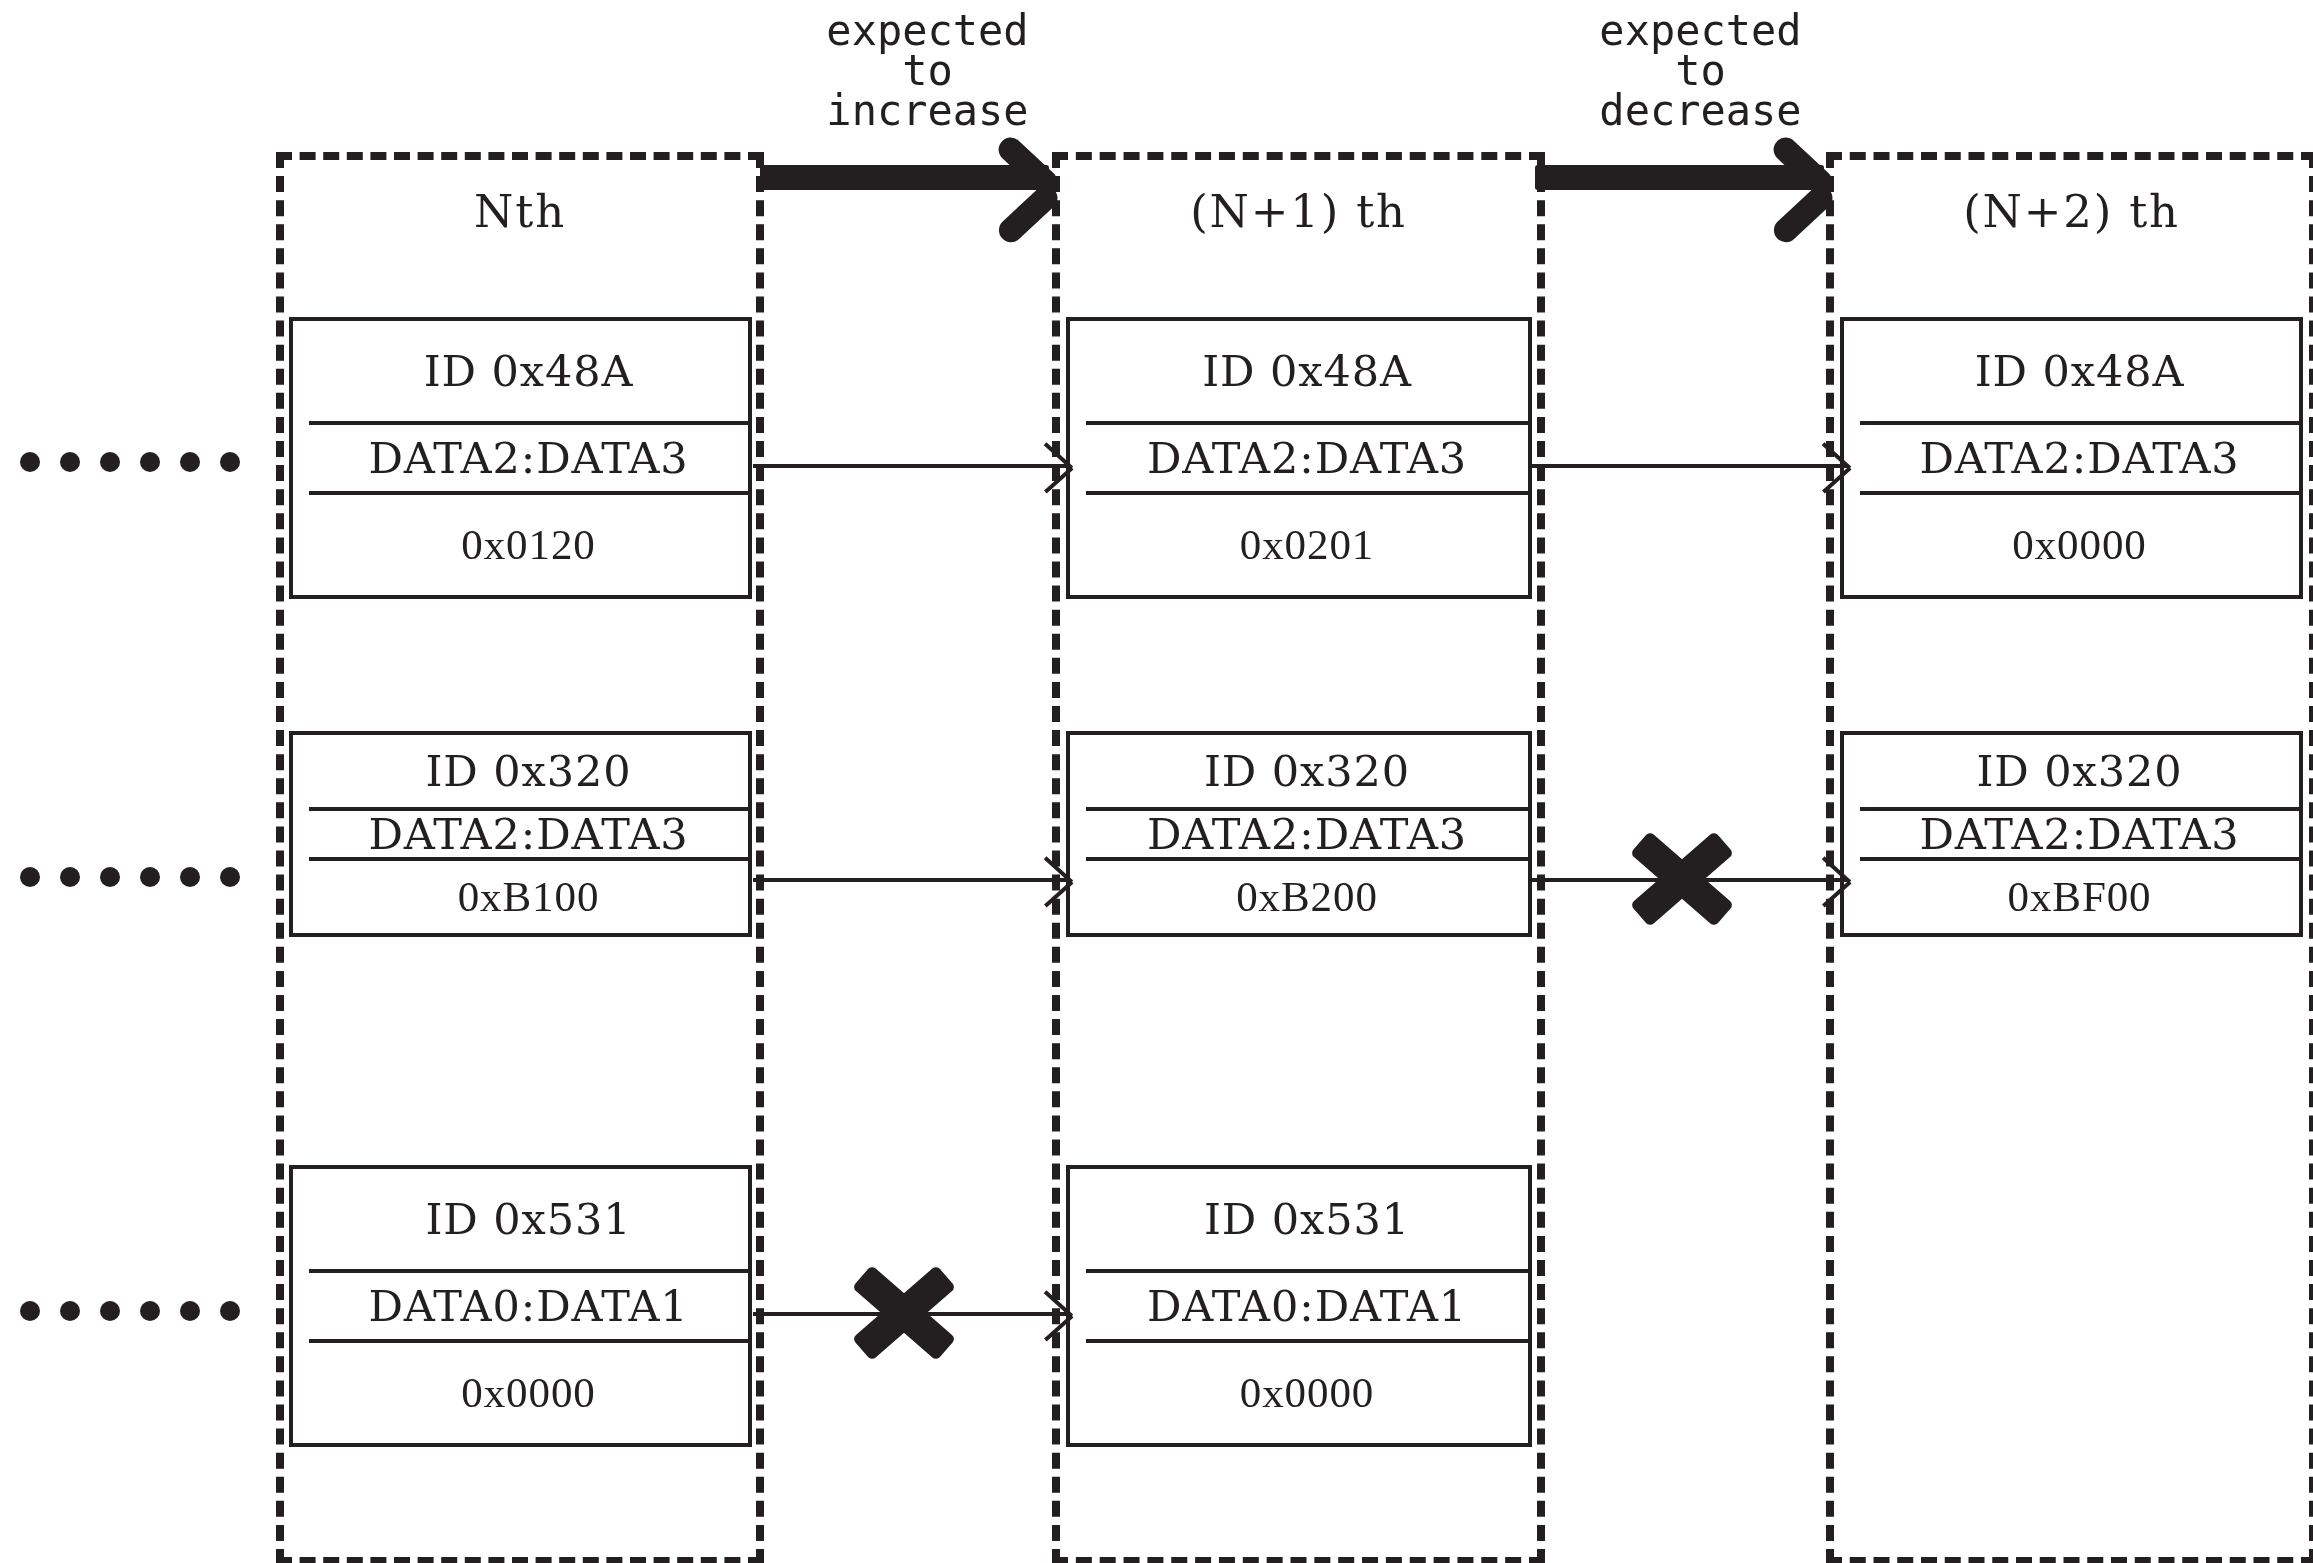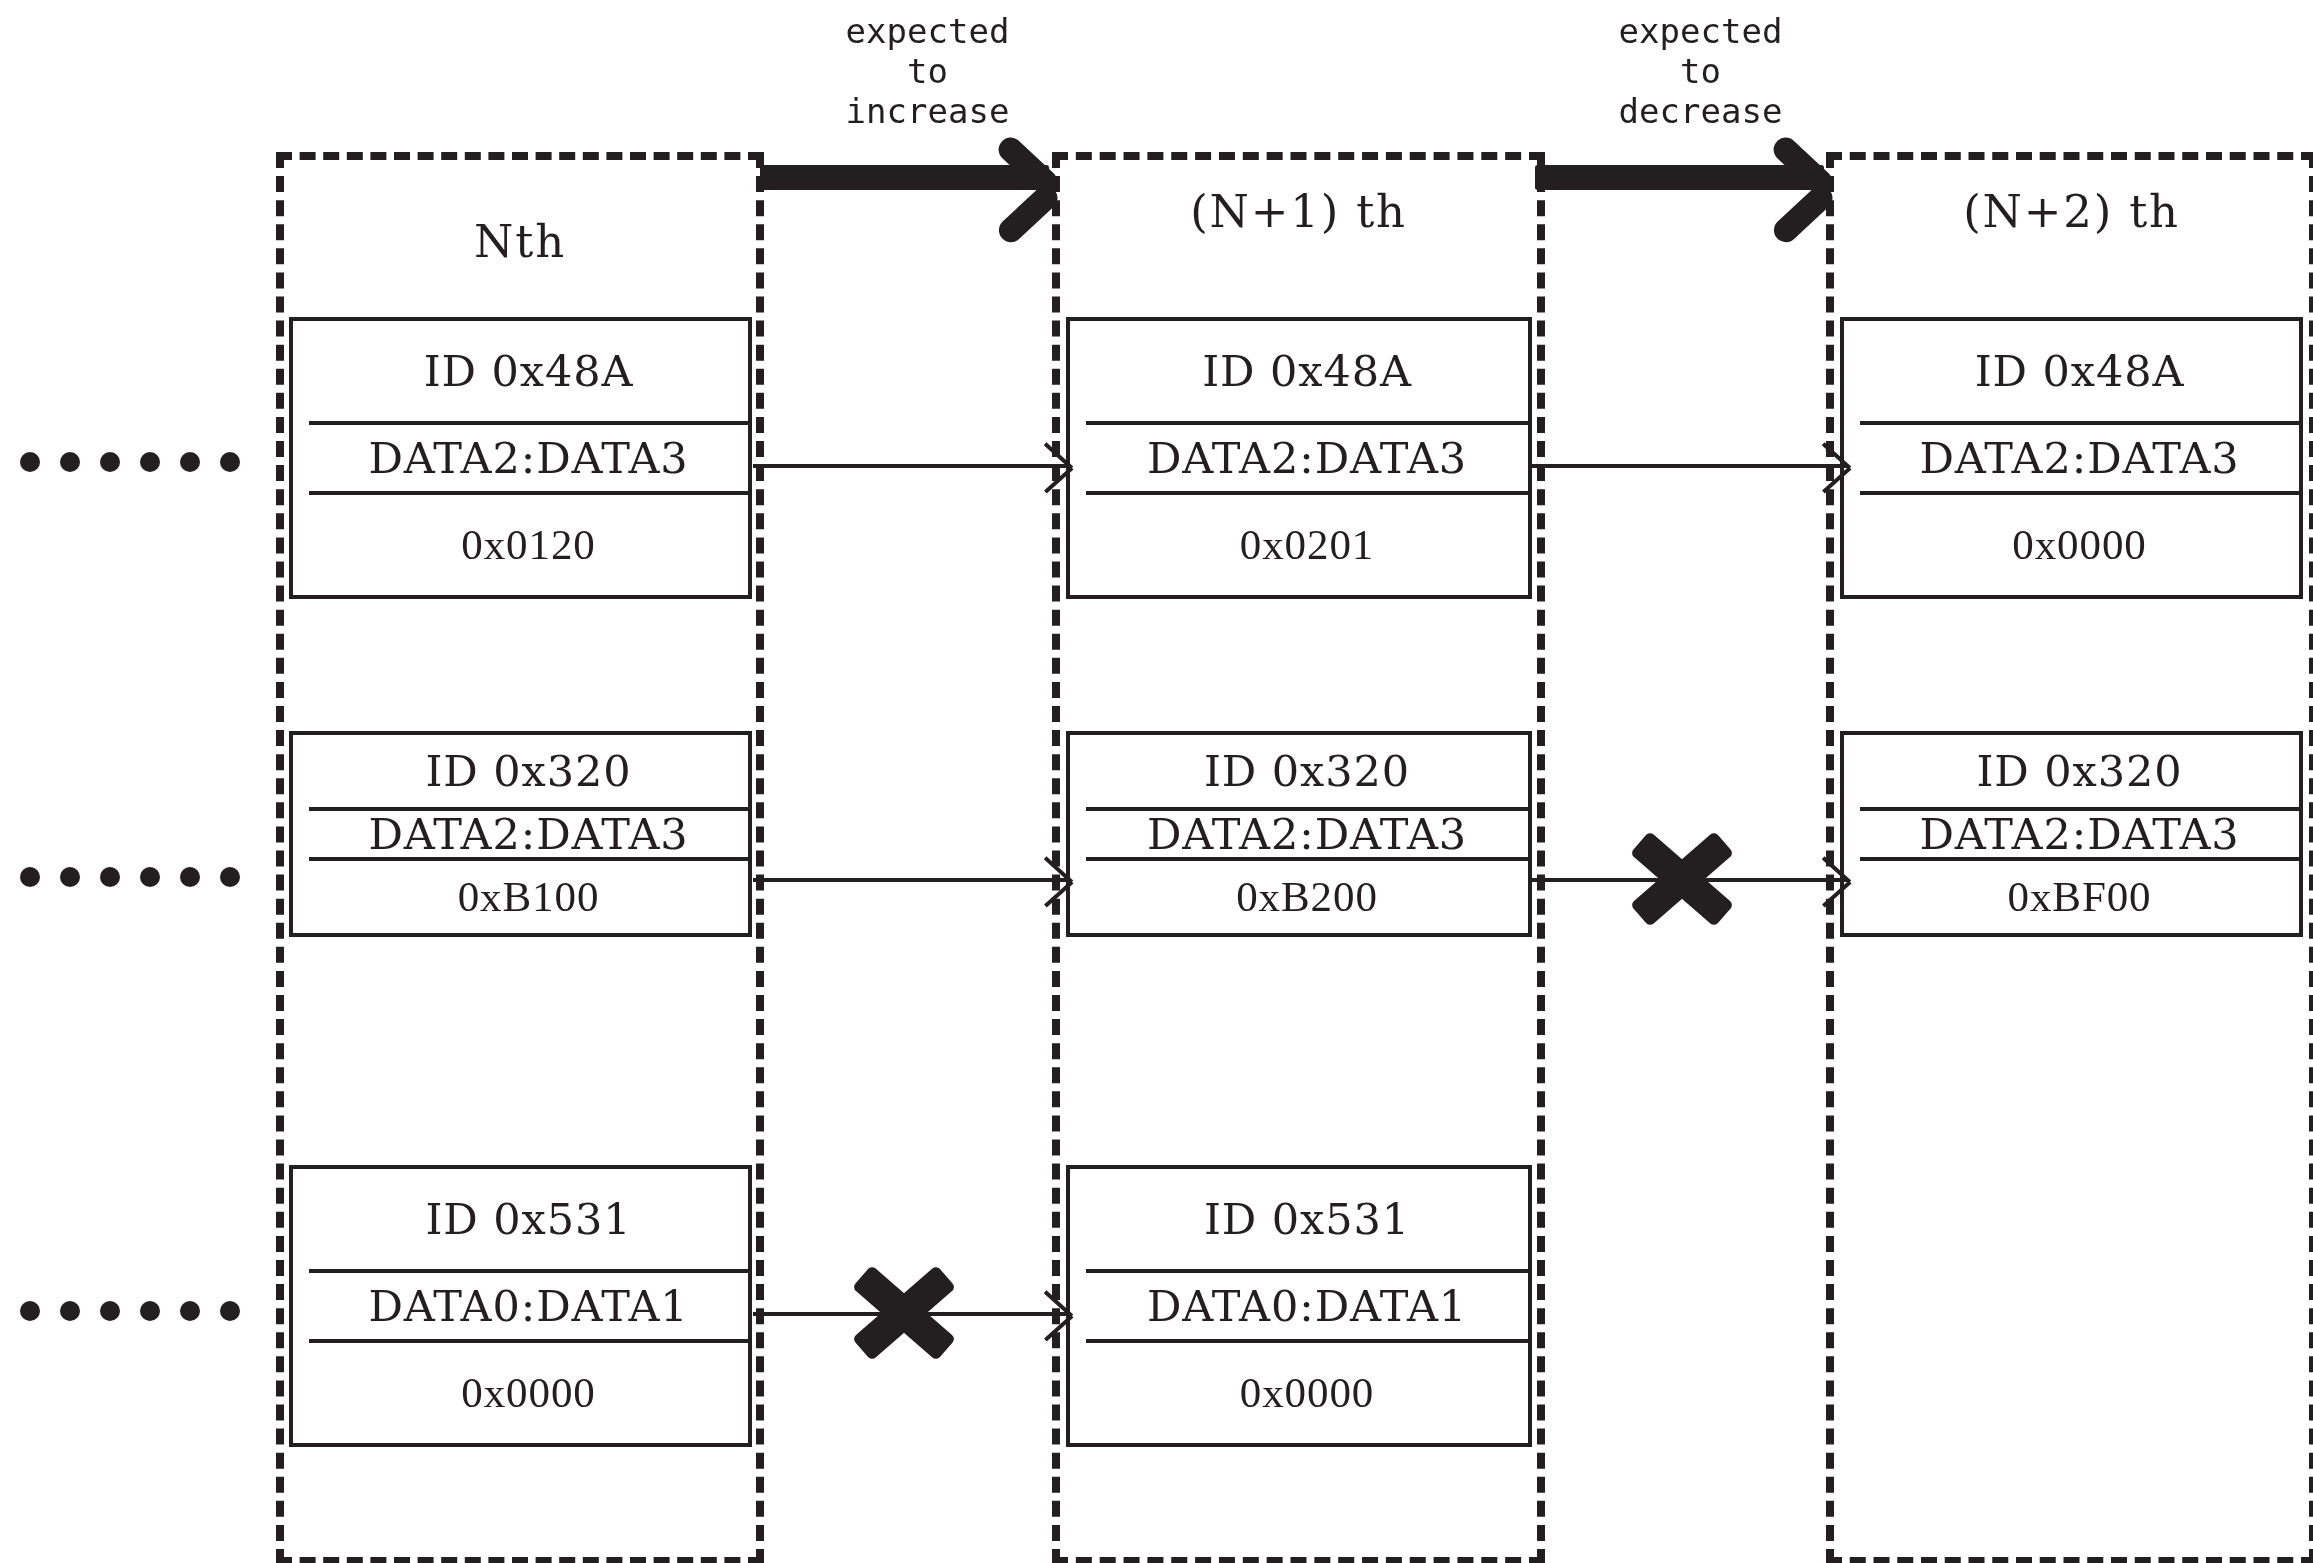--- a/index.html
+++ b/index.html
@@ -29,21 +29,21 @@
 
   
   .col-caption {
     position: absolute;
     text-align: center;
     font-size: 45px;
     letter-spacing: 1.8px;
     white-space: nowrap;
     color: #231f20;
   }
-  #cap-nth { left: 276px;  top: 185px; width: 488px; margin-top: 30px; }
+  #cap-nth { left: 276px;  top: 185px; width: 488px; }
   #cap-n1  { left: 1052px; top: 185px; width: 493px; }
   #cap-n2  { left: 1826px; top: 185px; width: 491px; }
 
   
   .msg {
     position: absolute;
     box-sizing: border-box;
     border: 4.5px solid #231f20;
     background: #ffffff;
     padding-left: 16px;
@@ -185,21 +185,21 @@
 
   #tarrow-1 { left: 760px;  top: 138px; width: 289px; }
   #tarrow-2 { left: 1535px; top: 138px; width: 289px; }
 
   
   .trans-label {
     position: absolute;
     width: 299px;
     text-align: center;
     font-family: "DejaVu Sans Mono", "Liberation Mono", monospace;
-    font-size: 34px;
+    font-size: 42px;
     line-height: 40px;
     color: #231f20;
   }
   #tlabel-1 { left: 778px;  top: 11px; }
   #tlabel-2 { left: 1551px; top: 11px; }
   .trans-label div { white-space: nowrap; }
 </style>
 </head>
 <body>
 

